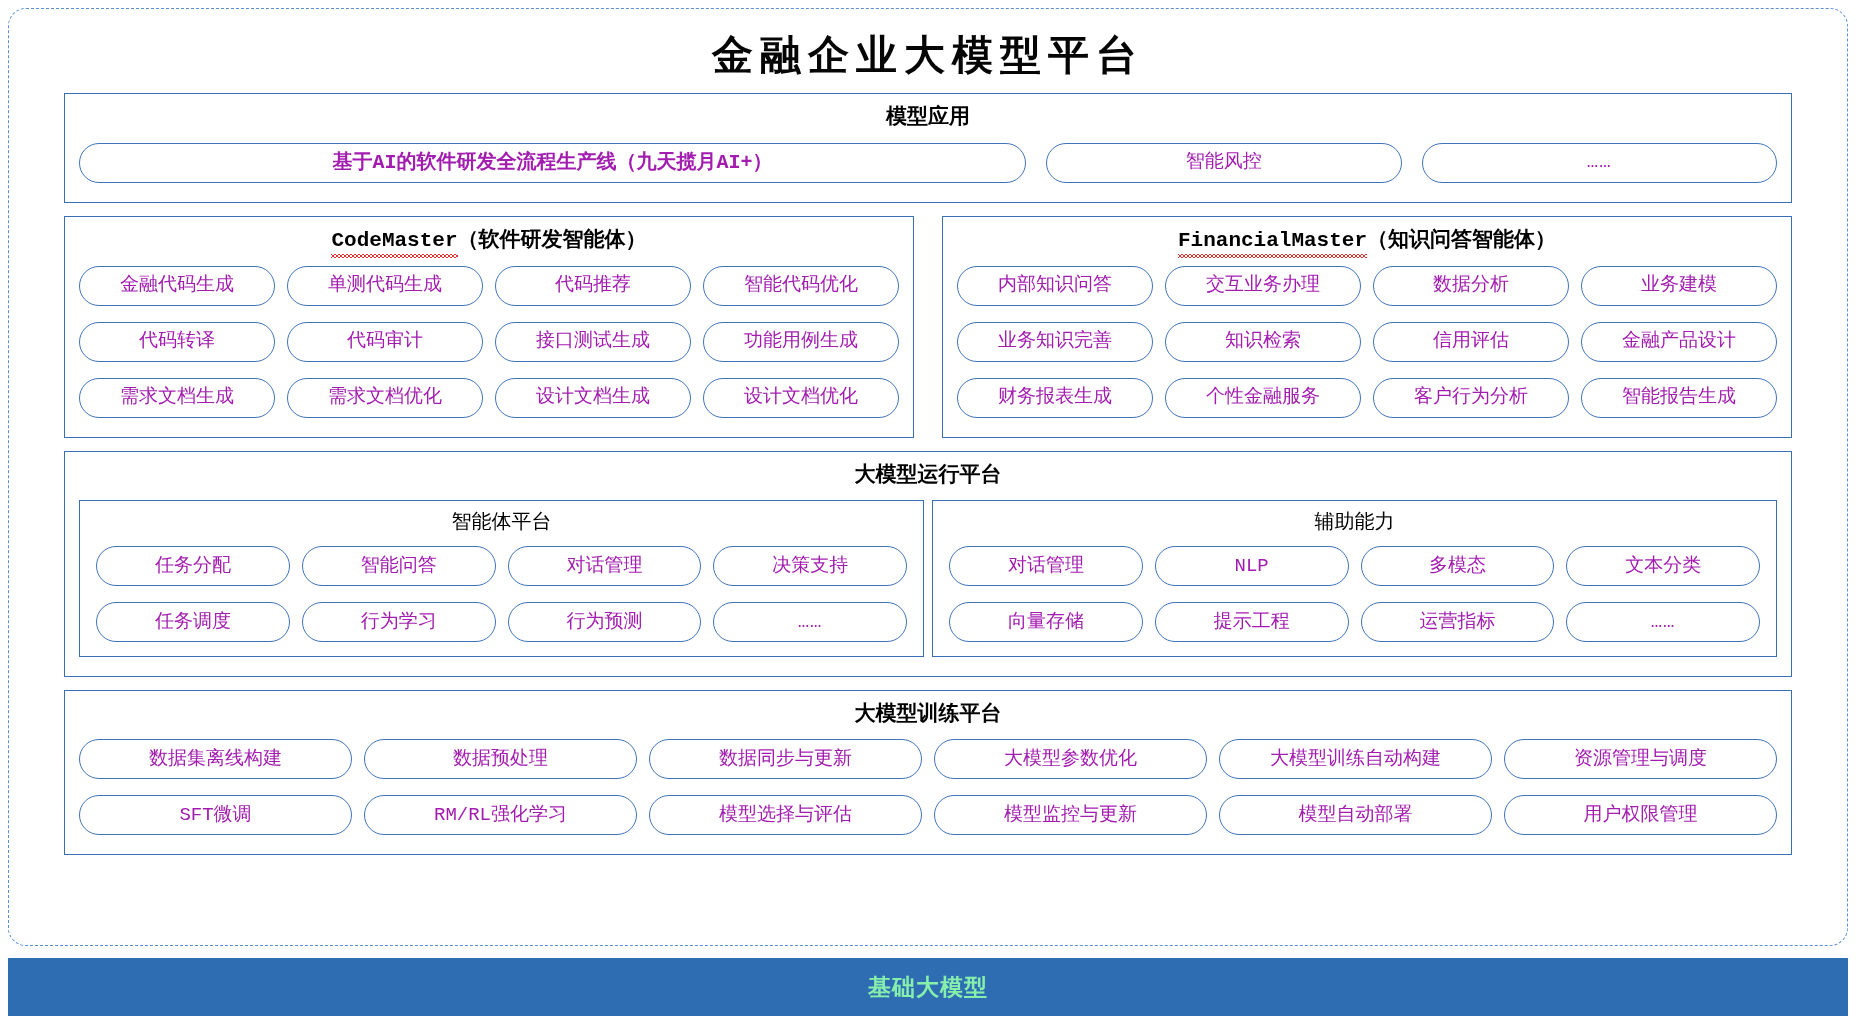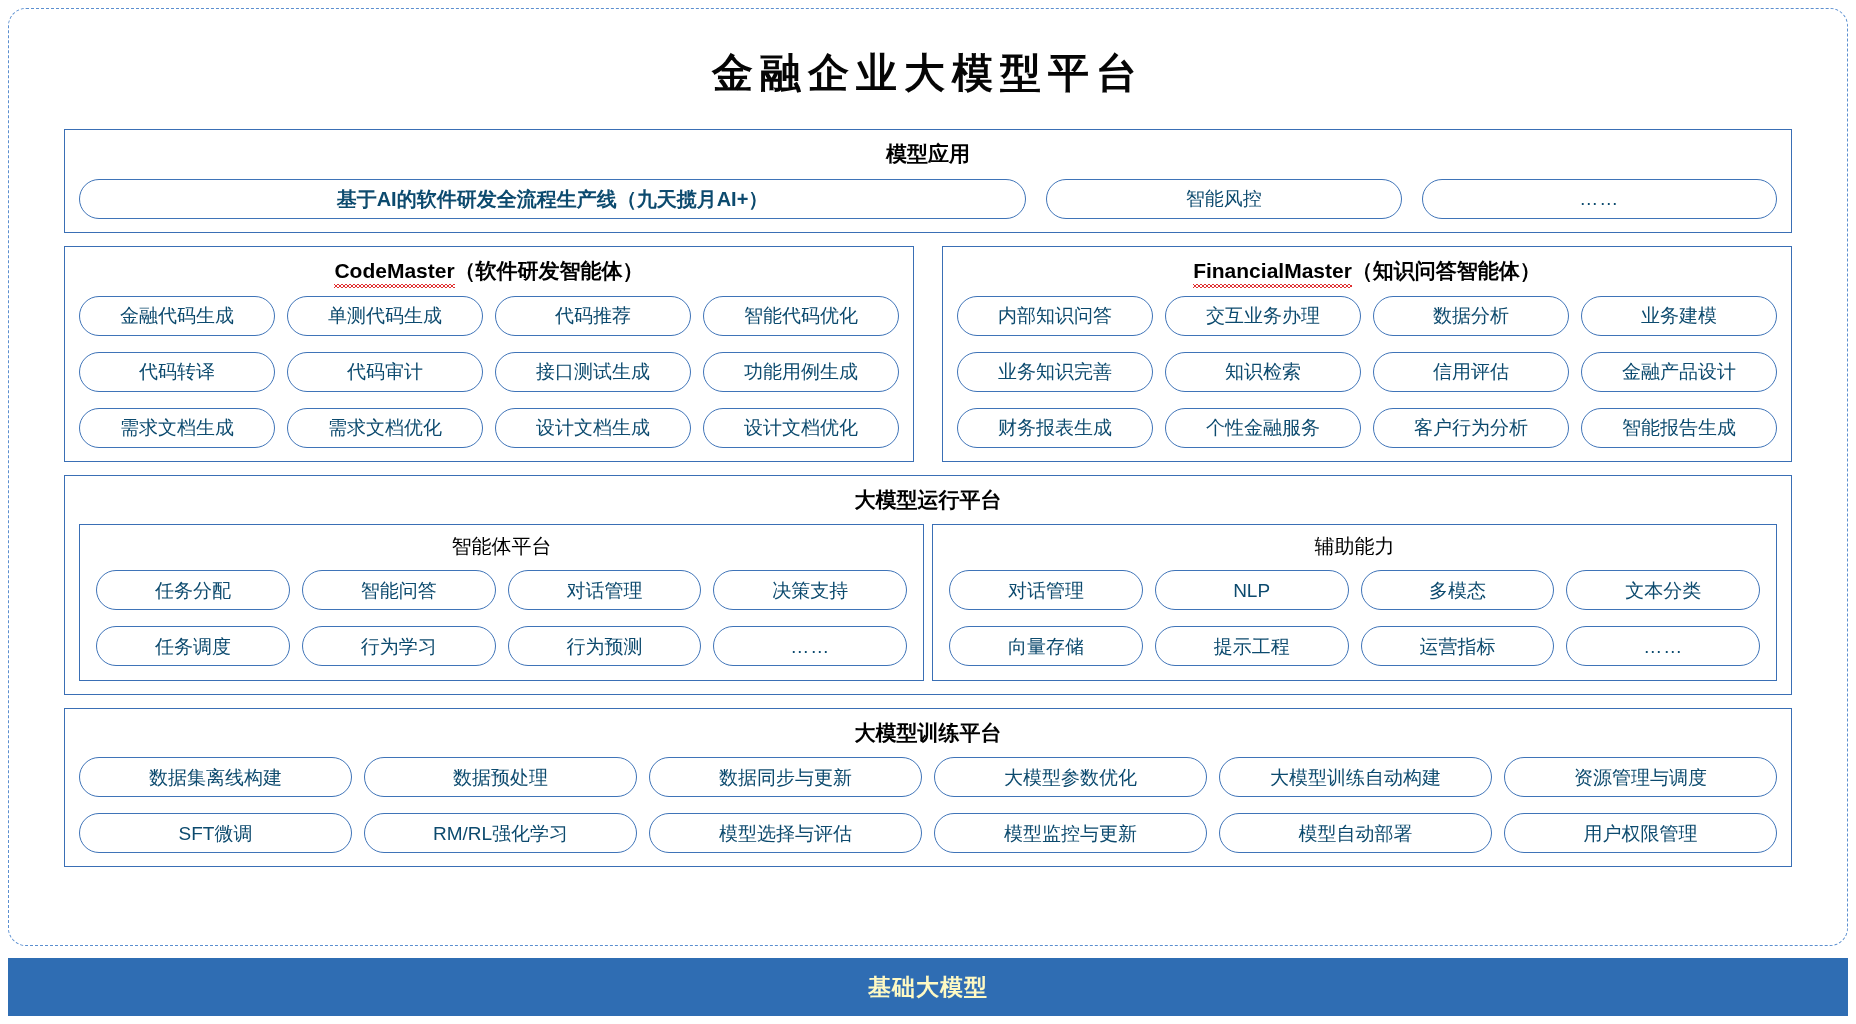--- a/index.html
+++ b/index.html
@@ -38,31 +38,32 @@
   
   .main-title {
     text-align: center;
     font-family: "DejaVu Serif", "Liberation Serif", serif;
     font-size: 41px;
     font-weight: 700;
     letter-spacing: 7px;
     color: #050505;
     line-height: 1.28;
     padding: 10px 0 12px 0;
-    margin: 18px;
+    margin: 0;
     white-space: nowrap;
   }
 
   
   .panel {
     box-sizing: border-box;
     border: 1.3px solid #3a6fb5;
     background: #ffffff;
-    padding: 9px 14px 13px 14px;
+    padding: 9px 14px 19px 14px;
     margin-bottom: 13px;
+    font-family: Liberation Mono, monospace;
   }
   .panel-title {
     text-align: center;
     font-size: 21px;
     font-weight: 700;
     color: #000;
     line-height: 1.25;
     margin: 2px 0 11px 0;
     white-space: nowrap;
   }
@@ -92,21 +93,21 @@
   }
 
   
   .chip {
     box-sizing: border-box;
     border: 1.3px solid #3f74b8;
     border-radius: 20px;
     background: #ffffff;
     font-size: 19px;
     line-height: 1;
-    color: #0c4a6e;
+    color: #a21caf;
     display: flex;
     align-items: center;
     justify-content: center;
     height: 40px;
     white-space: nowrap;
     overflow: hidden;
   }
   .chip.wide-banner {
     font-weight: 700;
     font-size: 20px;
@@ -160,21 +161,21 @@
   .footer-bar {
     position: absolute;
     left: 8px;
     bottom: 8px;
     width: 1840px;
     height: 58px;
     background: #2f6db3;
     display: flex;
     align-items: center;
     justify-content: center;
-    color: #fef9c3;
+    color: #86efac;
     font-size: 23px;
     font-weight: 700;
     letter-spacing: 1px;
   }
 </style>
 </head>
 <body>
 
 <div class="stage">
 

